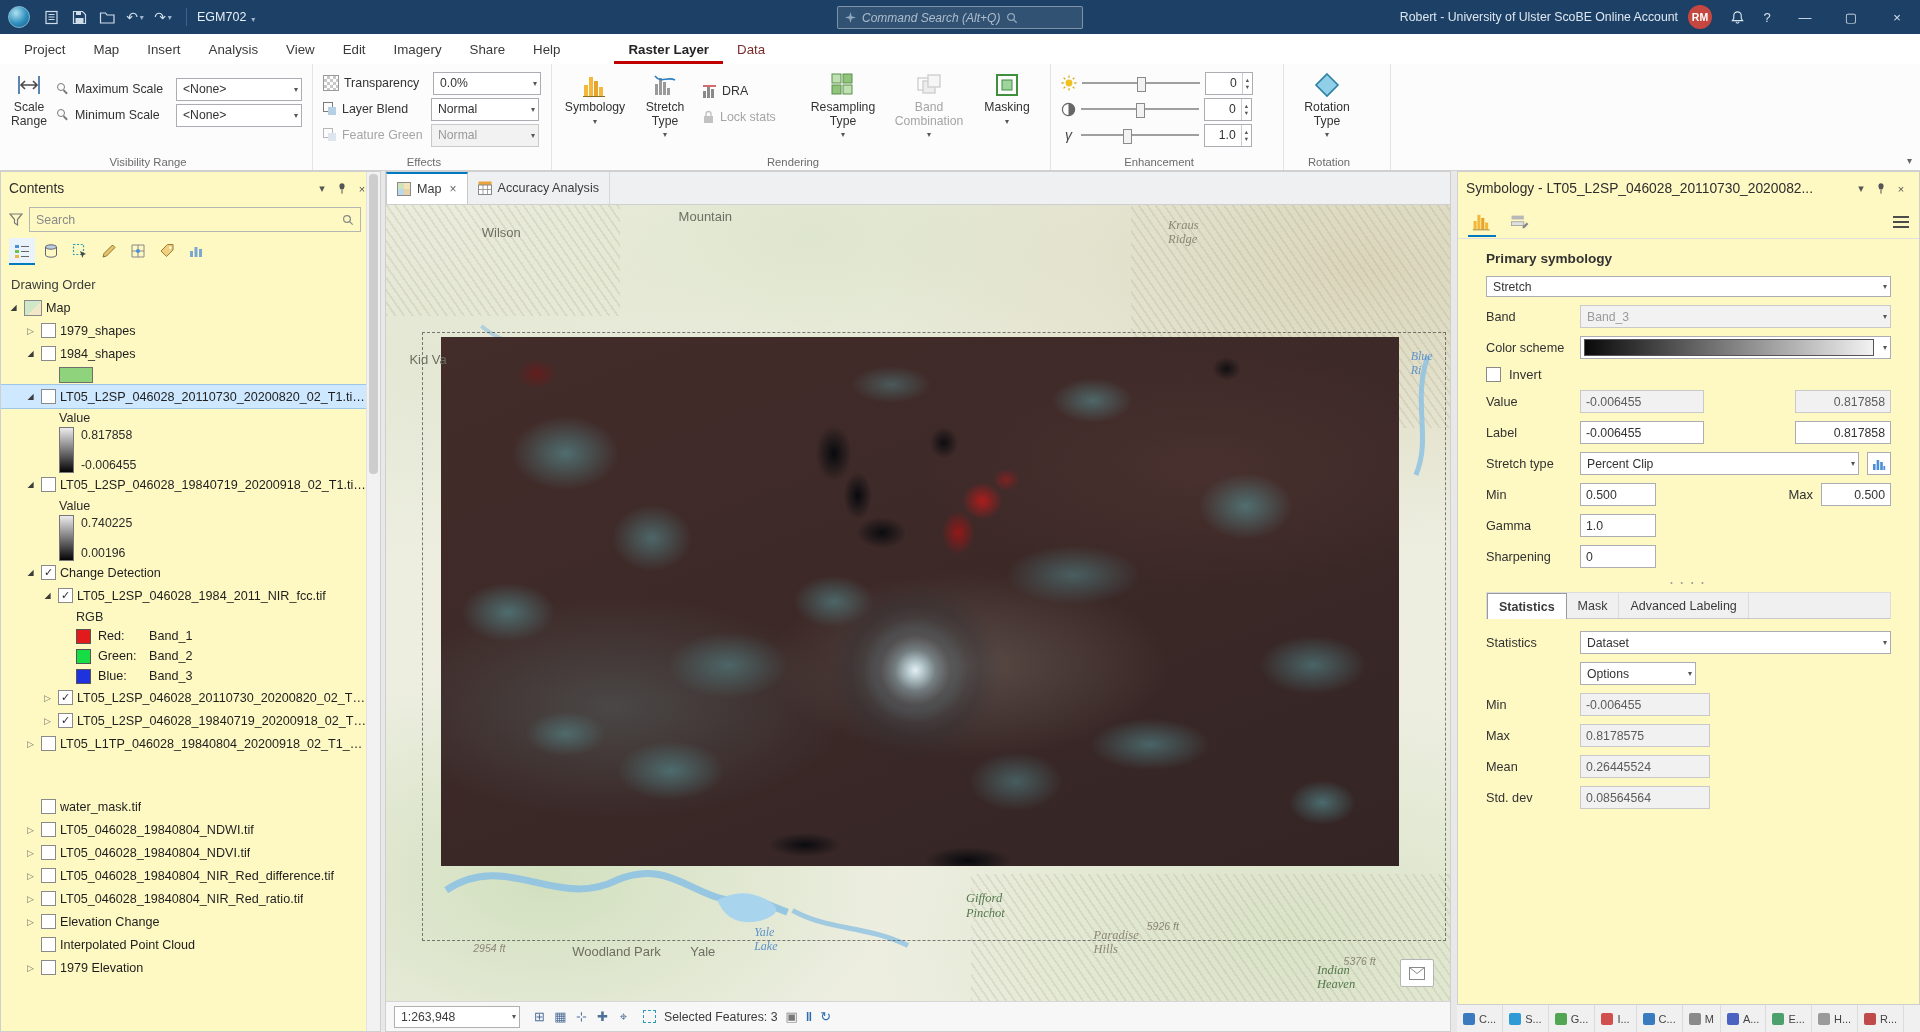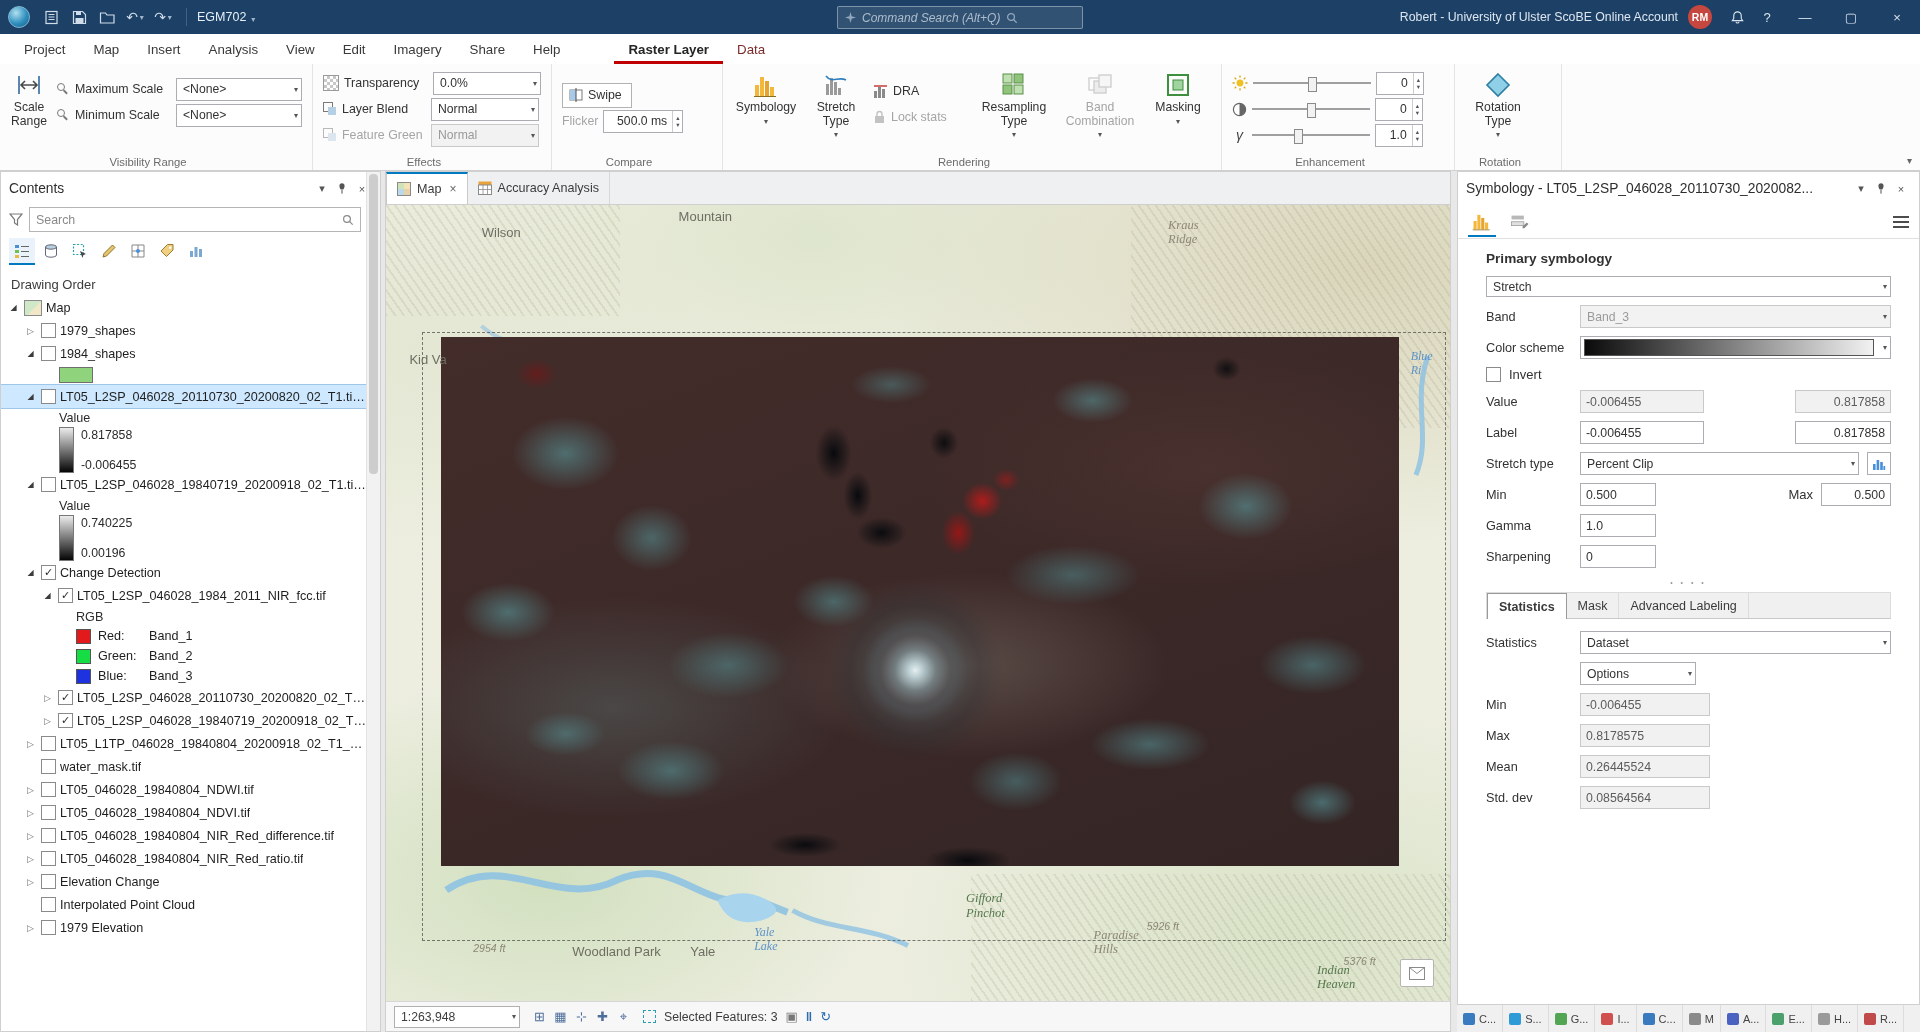--- a/index.html
+++ b/index.html
@@ -56,21 +56,21 @@
   .mini.blend::after{content:"";position:absolute;width:8px;height:8px;background:#b5cfe4;left:5px;top:5px}
   .mini.dim::before{border-color:#b8b8b8}
   .mini.dim::after{background:#dde6ee}
   .slider{position:relative;width:118px;height:14px}
   .slider .track{position:absolute;left:0;right:0;top:6px;height:2px;background:#9f9f9f}
   .slider .thumb{position:absolute;top:1px;width:7px;height:13px;background:#f2f2f2;border:1px solid #8a8a8a}
   .collapse-ribbon{position:absolute;right:8px;bottom:4px;font-size:10px;color:#666}
 
   
   .main{position:absolute;left:0;top:171px;right:0;bottom:0;}
-  .panel{background:#ffffff;border:1px solid #cfcfcf;box-sizing:border-box}
+  .panel{background:#fef9c3;border:1px solid #cfcfcf;box-sizing:border-box}
 
   
   .contents{position:absolute;left:0;top:0;width:381px;bottom:0;display:flex;flex-direction:column;}
   .panel-hdr{height:33px;display:flex;align-items:center;padding:0 8px;flex-shrink:0}
   .panel-title{font-size:13.8px;color:#2e2e2e;flex:1;white-space:nowrap;overflow:hidden;text-overflow:ellipsis}
   .ph-ic{width:20px;height:20px;display:flex;align-items:center;justify-content:center;color:#555;font-size:11px}
   .search-row{display:flex;align-items:center;gap:6px;padding:2px 8px 6px;flex-shrink:0}
   .search-box{flex:1;height:23px;border:1px solid #b5b5b5;display:flex;align-items:center;padding:0 6px;gap:6px;color:#8a8a8a;font-size:12.4px}
   .search-box .ph{flex:1;}
   .ct-toolbar{display:flex;gap:3px;padding:0 8px 4px;flex-shrink:0}
@@ -334,45 +334,20 @@
           <span class="rib-label dis" style="width:84px">Feature Green</span>
           <div class="dropdown disabled" style="width:84px">
               <span>Normal</span>
               <span class="dd">▾</span>
             </div>
         </div>
       </div>
       <div class="rg-label">Effects</div>
     </div>
 
-    <div class="rgroup" style="width:150px">
-      <div class="rib-rows" style="padding-top:14px">
-        <div class="rib-row">
-          <div class="tool-btn">
-            <svg width="14" height="14" viewBox="0 0 14 14">
-                <rect x="1" y="2" width="12" height="10" fill="#fff" stroke="#7a7a7a"></rect>
-                <rect x="1" y="2" width="6" height="10" fill="#a9c9e8"></rect>
-                <path d="M7 0v14" stroke="#4a4a4a"></path>
-              </svg>
-            <span>Swipe</span>
-          </div>
-        </div>
-        <div class="rib-row">
-          <span class="rib-label dis">Flicker</span>
-          <div class="spinbox" style="width:78px">
-            <span class="val">500.0 ms</span>
-            <span class="spin-arrows">
-                <span>▴</span>
-                <span>▾</span>
-              </span>
-          </div>
-        </div>
-      </div>
-      <div class="rg-label">Compare</div>
-    </div>
 
     <div class="rgroup" style="width:478px">
       <div class="big-btn">
         <svg width="26" height="26" viewBox="0 0 26 26">
             <rect x="2" y="13" width="4" height="11" fill="#f3b73a"></rect>
             <rect x="7" y="5" width="4" height="19" fill="#f3b73a"></rect>
             <rect x="12" y="9" width="4" height="15" fill="#e8a32e"></rect>
             <rect x="17" y="15" width="4" height="9" fill="#f3b73a"></rect>
             <path d="M1 24.5h22" stroke="#8a6d1f"></path>
           </svg>
@@ -665,21 +640,21 @@
           <div class="tree-row" style="padding-left: 40px;">
             <div class="expander closed">▷</div>
             <div class="cb">✓</div>
             <div class="tlabel">LT05_L2SP_046028_19840719_20200918_02_T1.tif</div>
           </div>
           <div class="tree-row" style="padding-left: 23px;">
             <div class="expander closed">▷</div>
             <div class="cb"></div>
             <div class="tlabel">LT05_L1TP_046028_19840804_20200918_02_T1_PCA.tif</div>
           </div>
-          <div class="tree-row" style="padding-left: 23px;">
+          <div class="tree-row" style="padding-left: 23px; margin-top: 40px;">
             <div class="expander none"></div>
             <div class="cb"></div>
             <div class="tlabel">water_mask.tif</div>
           </div>
           <div class="tree-row" style="padding-left: 23px;">
             <div class="expander closed">▷</div>
             <div class="cb"></div>
             <div class="tlabel">LT05_046028_19840804_NDWI.tif</div>
           </div>
           <div class="tree-row" style="padding-left: 23px;">

